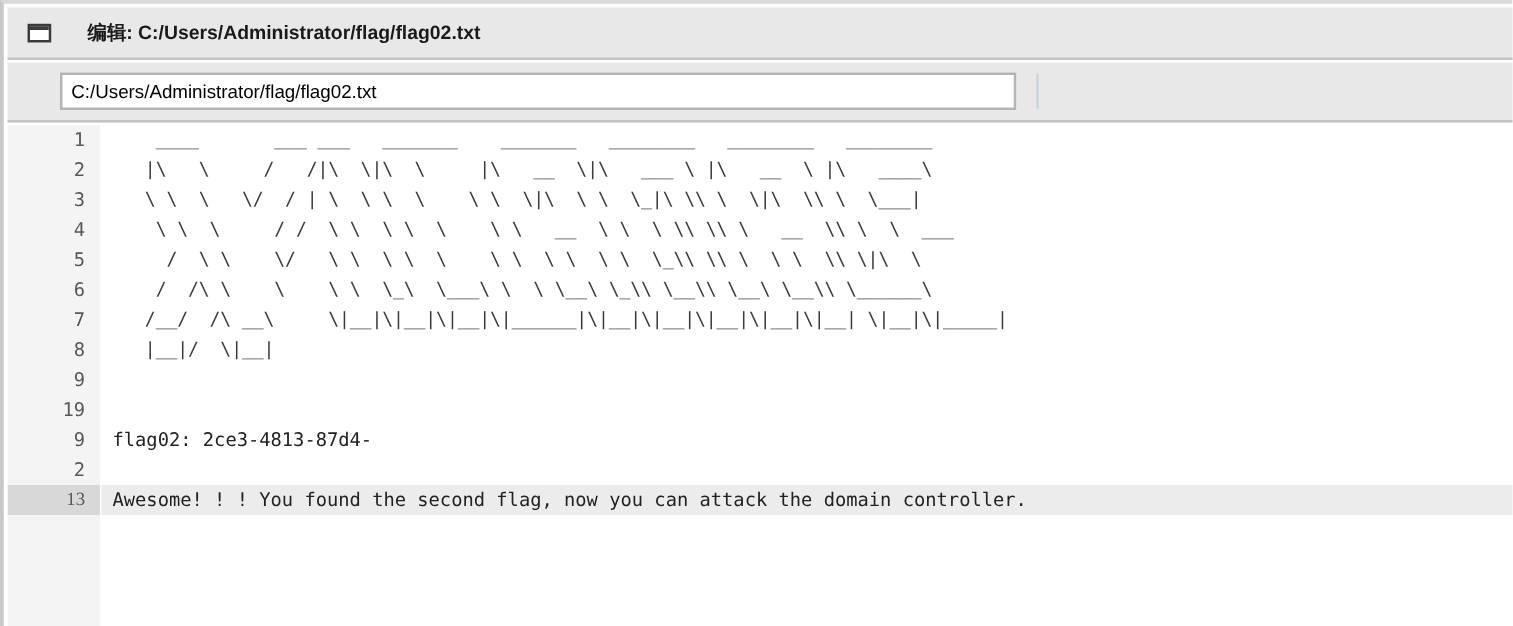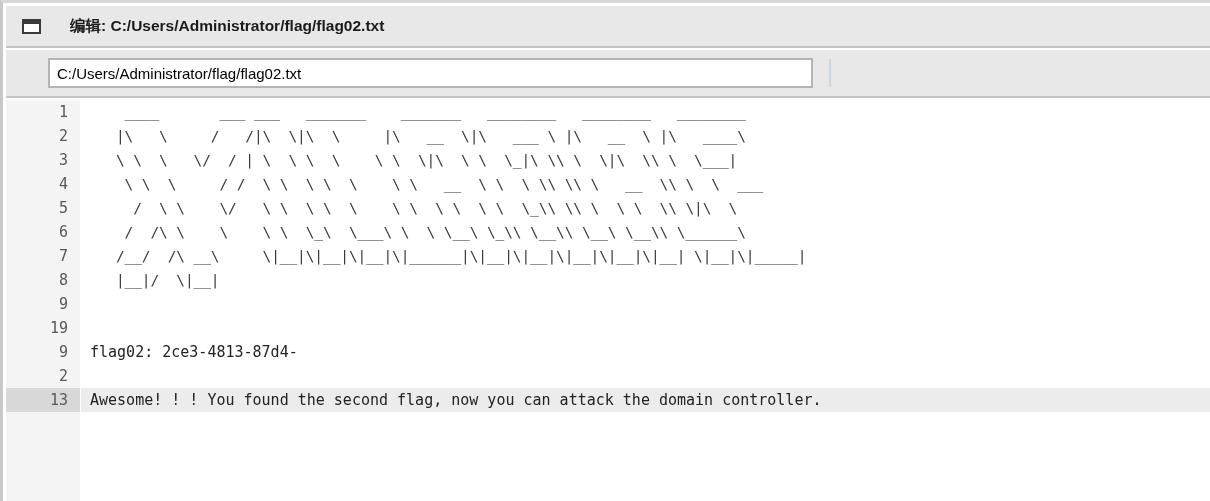--- a/index.html
+++ b/index.html
@@ -136,21 +136,21 @@
     text-align: right;
     padding-right: 12px;
     color: #585858;
     box-sizing: border-box;
   }
   .cl {
     color: #222222;
     padding-left: 9px;
     box-sizing: border-box;
   }
-  .ln.active { background: #d8d8d8; }
+  .ln.active { background: #d8d8d8; font-family: Liberation Serif, serif; }
   .cl.active { background: #ececec; }
   .cl.art {
     color: #3b3b3b;
     font-size: 14.5px;
     letter-spacing: -0.1px;
   }
 </style>
 </head>
 <body>
 

